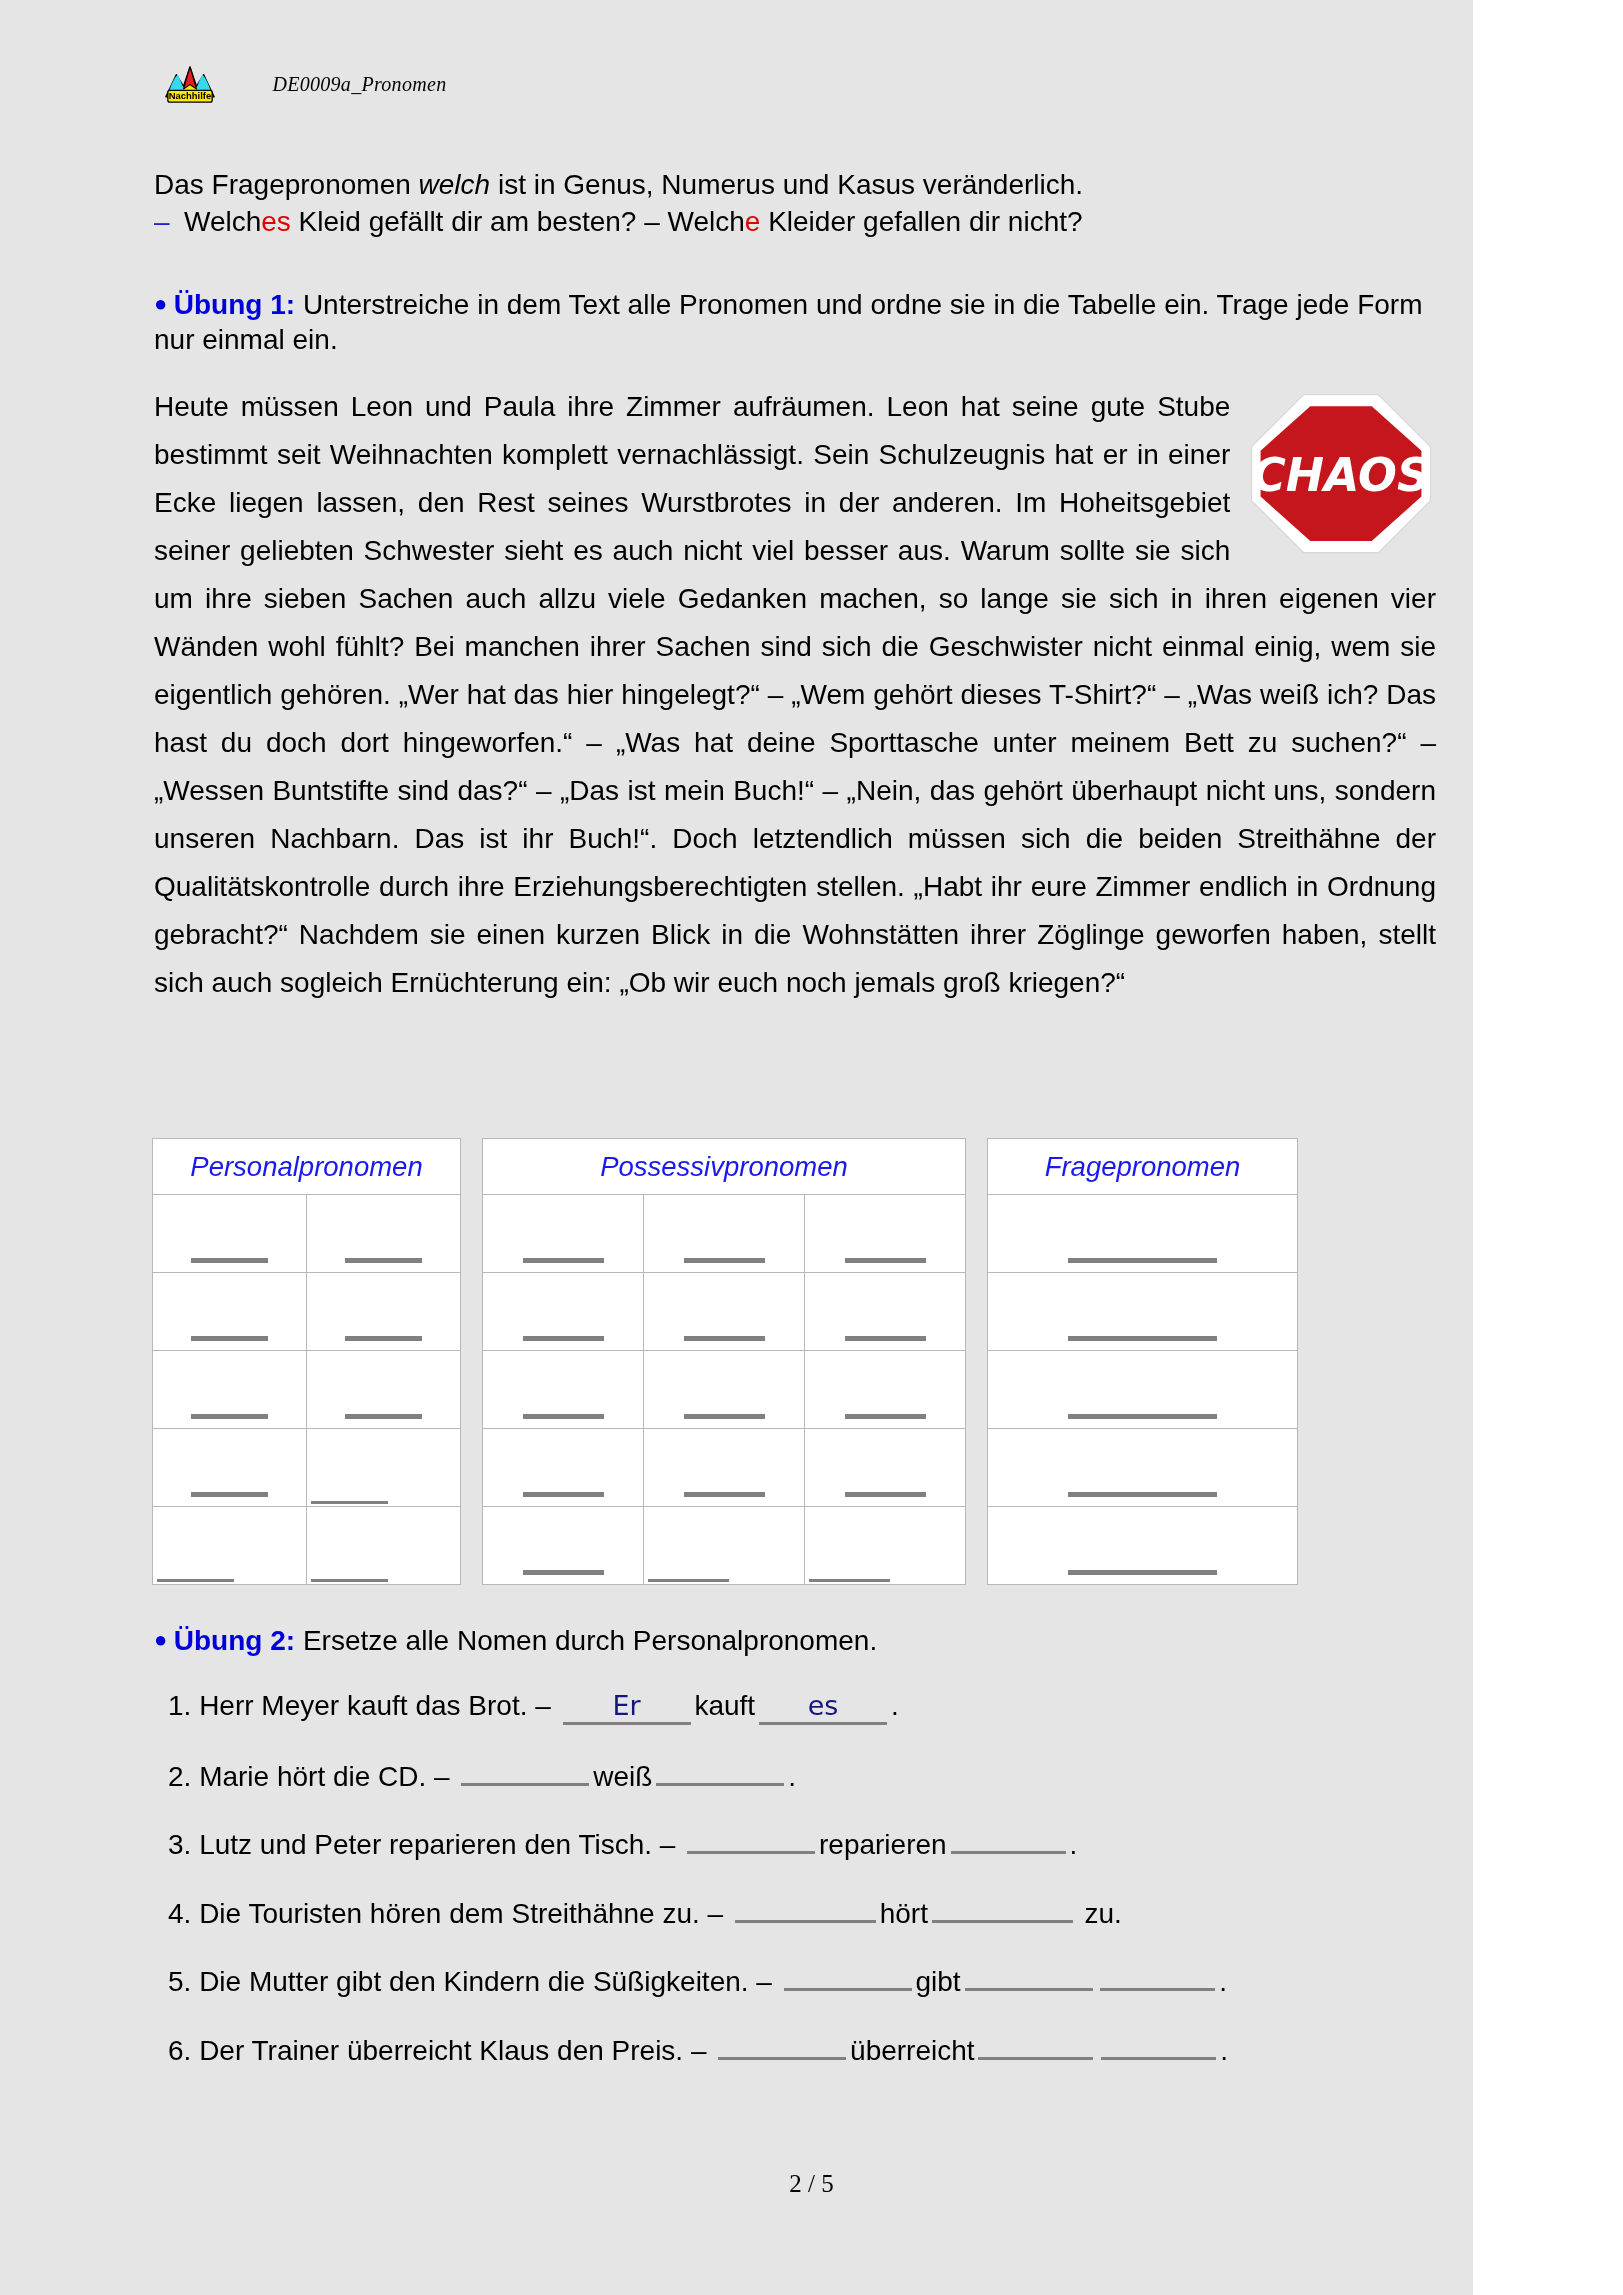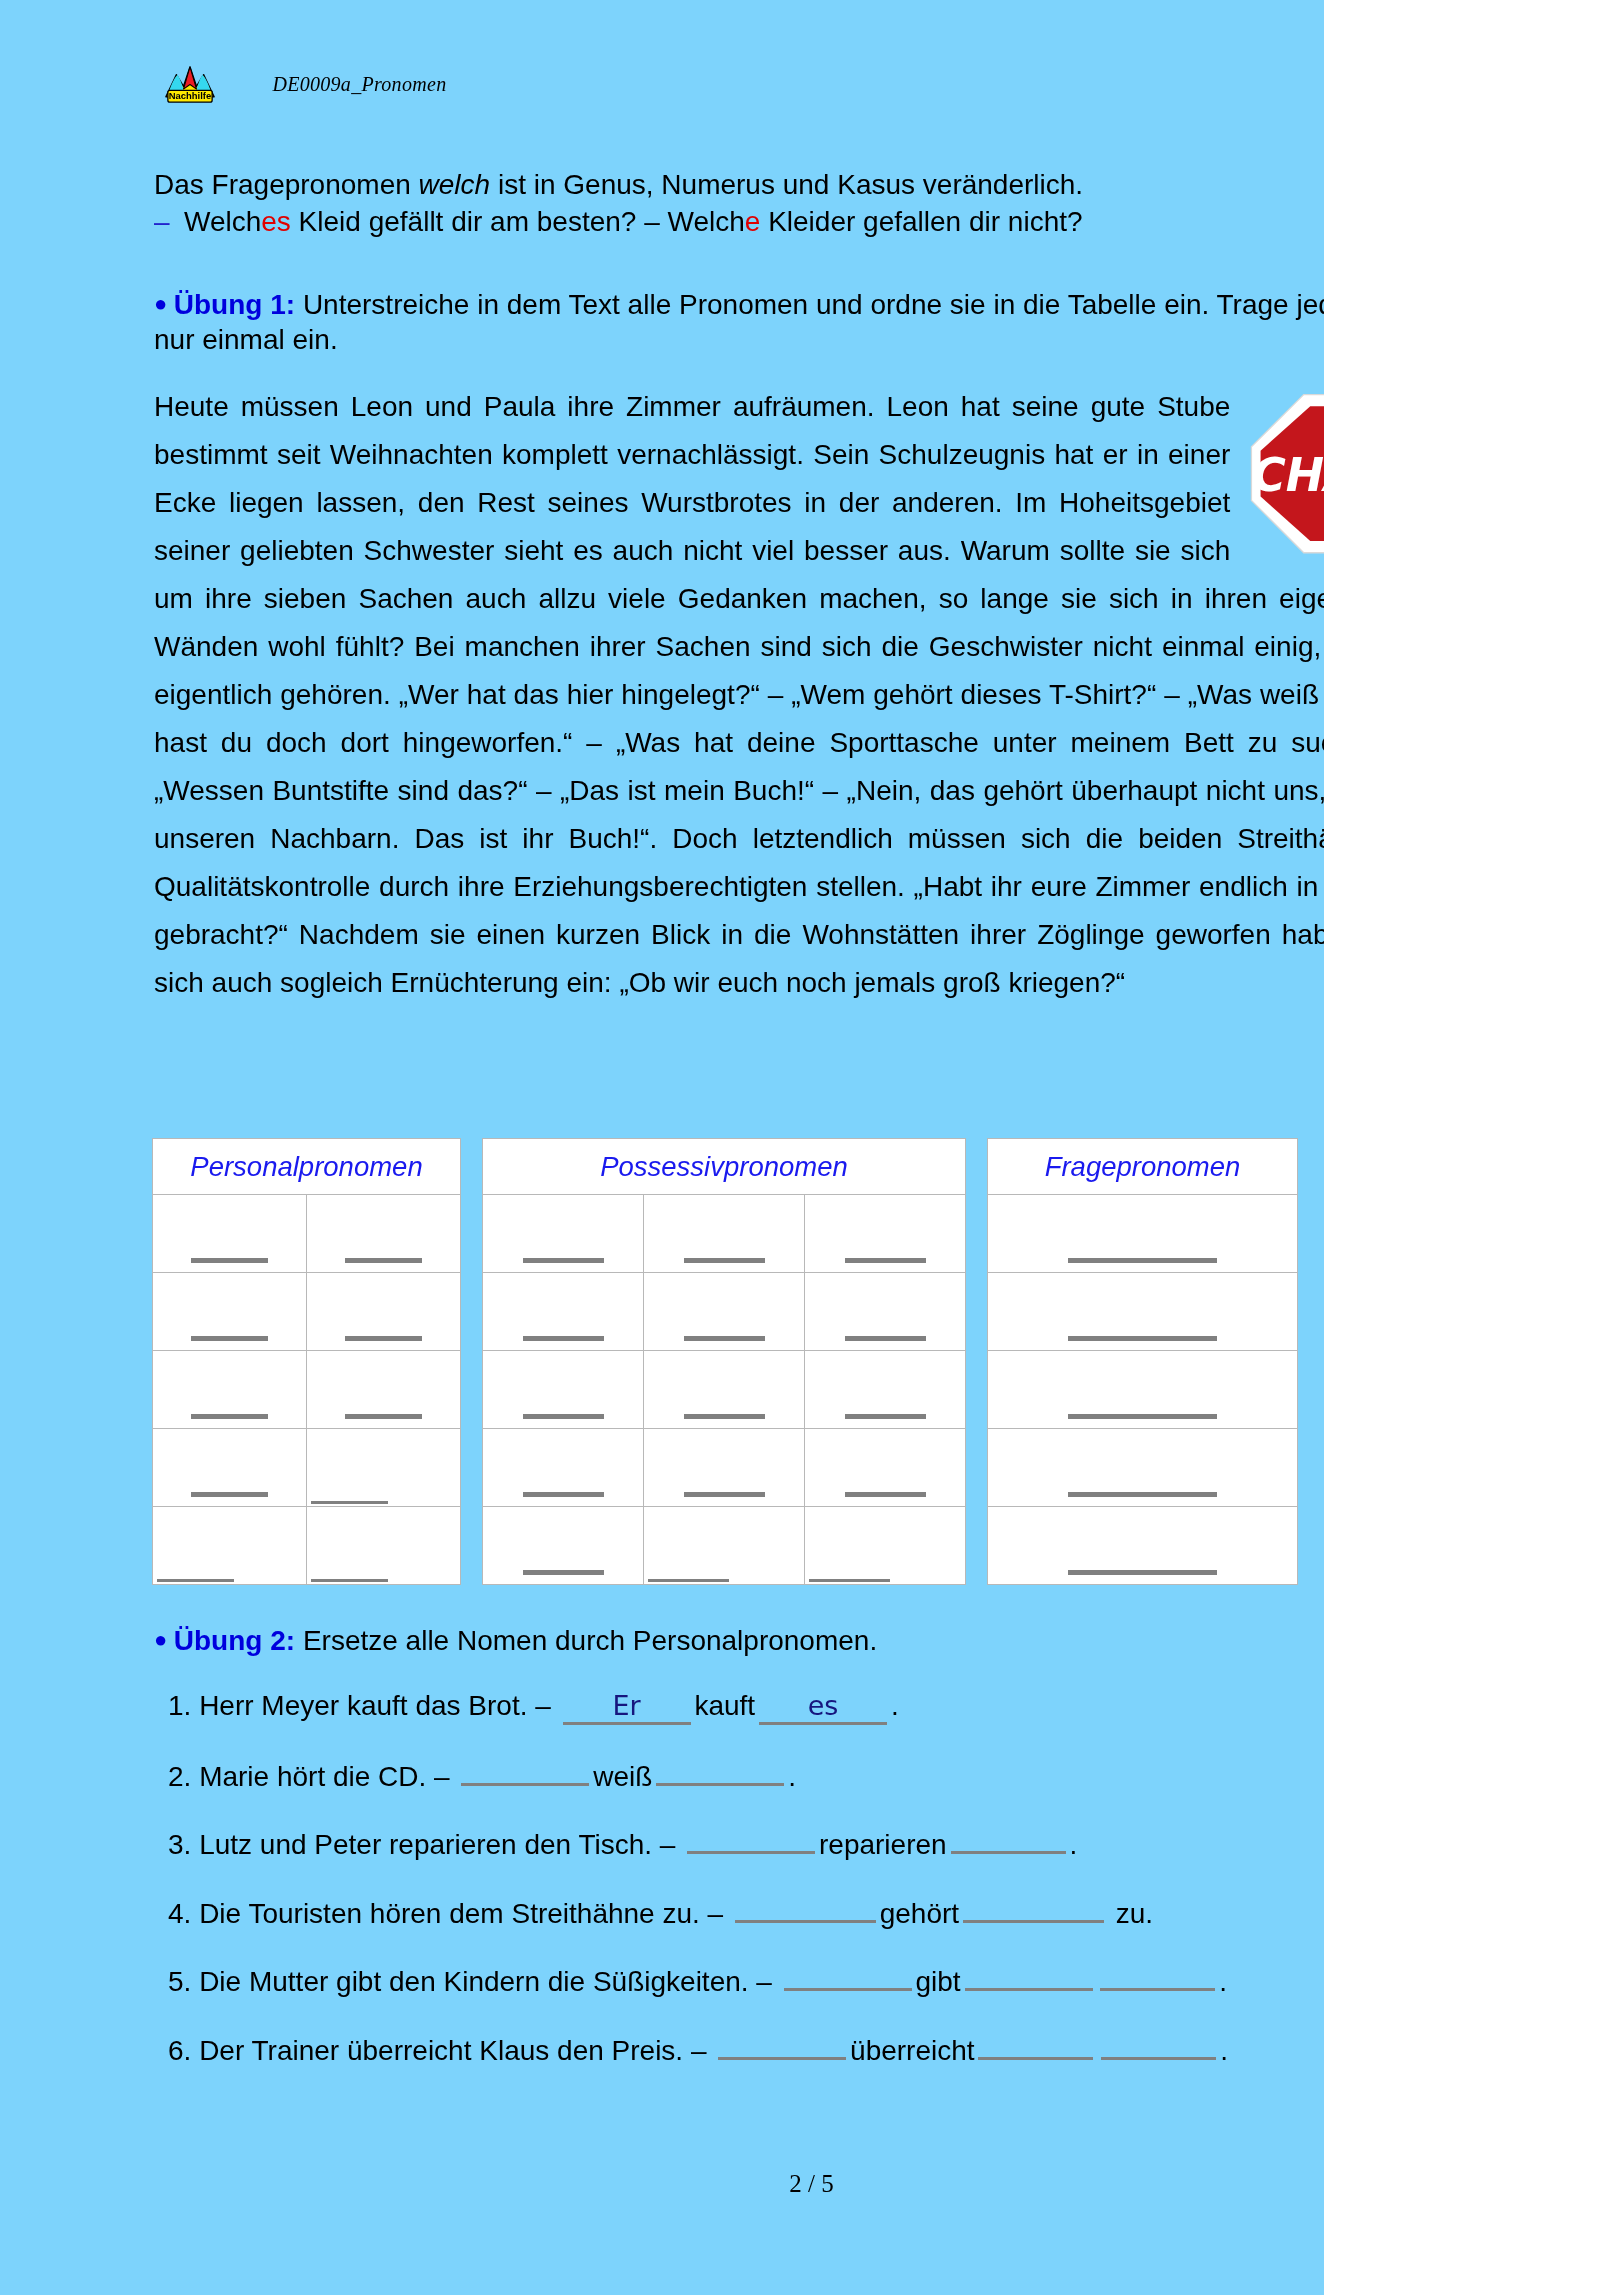--- a/index.html
+++ b/index.html
@@ -7,23 +7,23 @@
     margin: 0;
     padding: 0;
     background: #ffffff;
   }
   body {
     font-family: "Liberation Sans", sans-serif;
     color: #000000;
   }
   .page {
     position: relative;
-    width: 1324px;
+    width: 1473px;
     height: 2295px;
-    background: #7dd3fc;
+    background: #e5e5e5;
     box-sizing: border-box;
     overflow: hidden;
   }
 
   
   .header {
     position: absolute;
     left: 162px;
     top: 63px;
     display: flex;
@@ -423,21 +423,21 @@
       <span>Marie hört die CD. – </span><span class="blank m"></span><span>weiß</span><span class="blank m"></span><span>.</span>
     </div>
 
     <div class="item">
       <span>3.</span>
       <span>Lutz und Peter reparieren den Tisch. – </span><span class="blank m"></span><span>reparieren</span><span class="blank s"></span><span>.</span>
     </div>
 
     <div class="item">
       <span>4.</span>
-      <span>Die Touristen hören dem Streithähne zu. – </span><span class="blank l"></span><span>gehört</span><span class="blank l"></span><span> zu.</span>
+      <span>Die Touristen hören dem Streithähne zu. – </span><span class="blank l"></span><span>hört</span><span class="blank l"></span><span> zu.</span>
     </div>
 
     <div class="item">
       <span>5.</span>
       <span>Die Mutter gibt den Kindern die Süßigkeiten. – </span><span class="blank m"></span><span>gibt</span><span class="blank m"></span><span class="blank s"></span><span>.</span>
     </div>
 
     <div class="item">
       <span>6.</span>
       <span>Der Trainer überreicht Klaus den Preis. – </span><span class="blank m"></span><span>überreicht</span><span class="blank s"></span><span class="blank s"></span><span>.</span>

